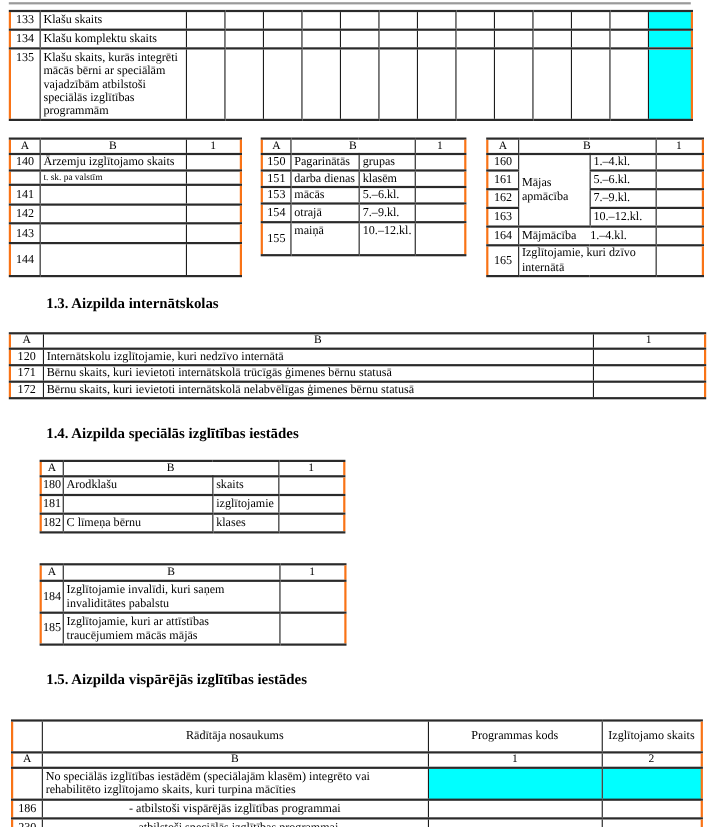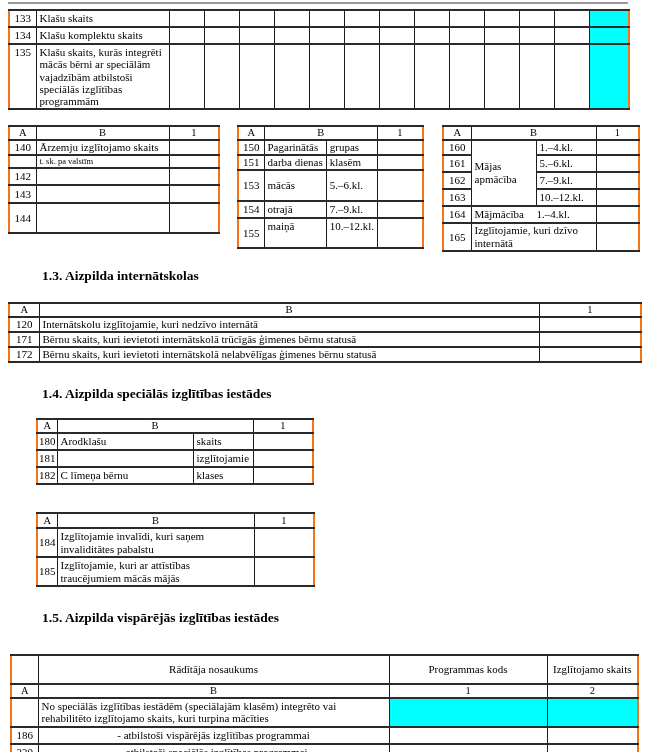--- a/index.html
+++ b/index.html
@@ -139,20 +139,25 @@
     <tr style="height:15px">
       <td class="num">140</td>
       <td class="nowrap">Ārzemju izglītojamo skaits</td>
       <td class="val"></td>
     </tr>
     <tr style="height:13px">
       <td class="num"></td>
       <td class="small">t. sk. pa valstīm</td>
       <td class="val"></td>
     </tr>
+    <tr style="height:18px">
+      <td class="num">141</td>
+      <td></td>
+      <td class="val"></td>
+    </tr>
     <tr style="height:17px">
       <td class="num">142</td>
       <td></td>
       <td class="val"></td>
     </tr>
     <tr style="height:18px">
       <td class="num">143</td>
       <td></td>
       <td class="val"></td>
     </tr>
@@ -182,21 +187,21 @@
       <td class="nowrap">Pagarinātās</td>
       <td class="nowrap">grupas</td>
       <td class="val"></td>
     </tr>
     <tr style="height:15px">
       <td class="num">151</td>
       <td class="nowrap">darba dienas</td>
       <td class="nowrap">klasēm</td>
       <td class="val"></td>
     </tr>
-    <tr style="height:31px">
+    <tr style="height:15px">
       <td class="num">153</td>
       <td class="nowrap">mācās</td>
       <td class="nowrap">5.–6.kl.</td>
       <td class="val"></td>
     </tr>
     <tr style="height:17px">
       <td class="num">154</td>
       <td class="nowrap">otrajā</td>
       <td class="nowrap">7.–9.kl.</td>
       <td class="val"></td>

